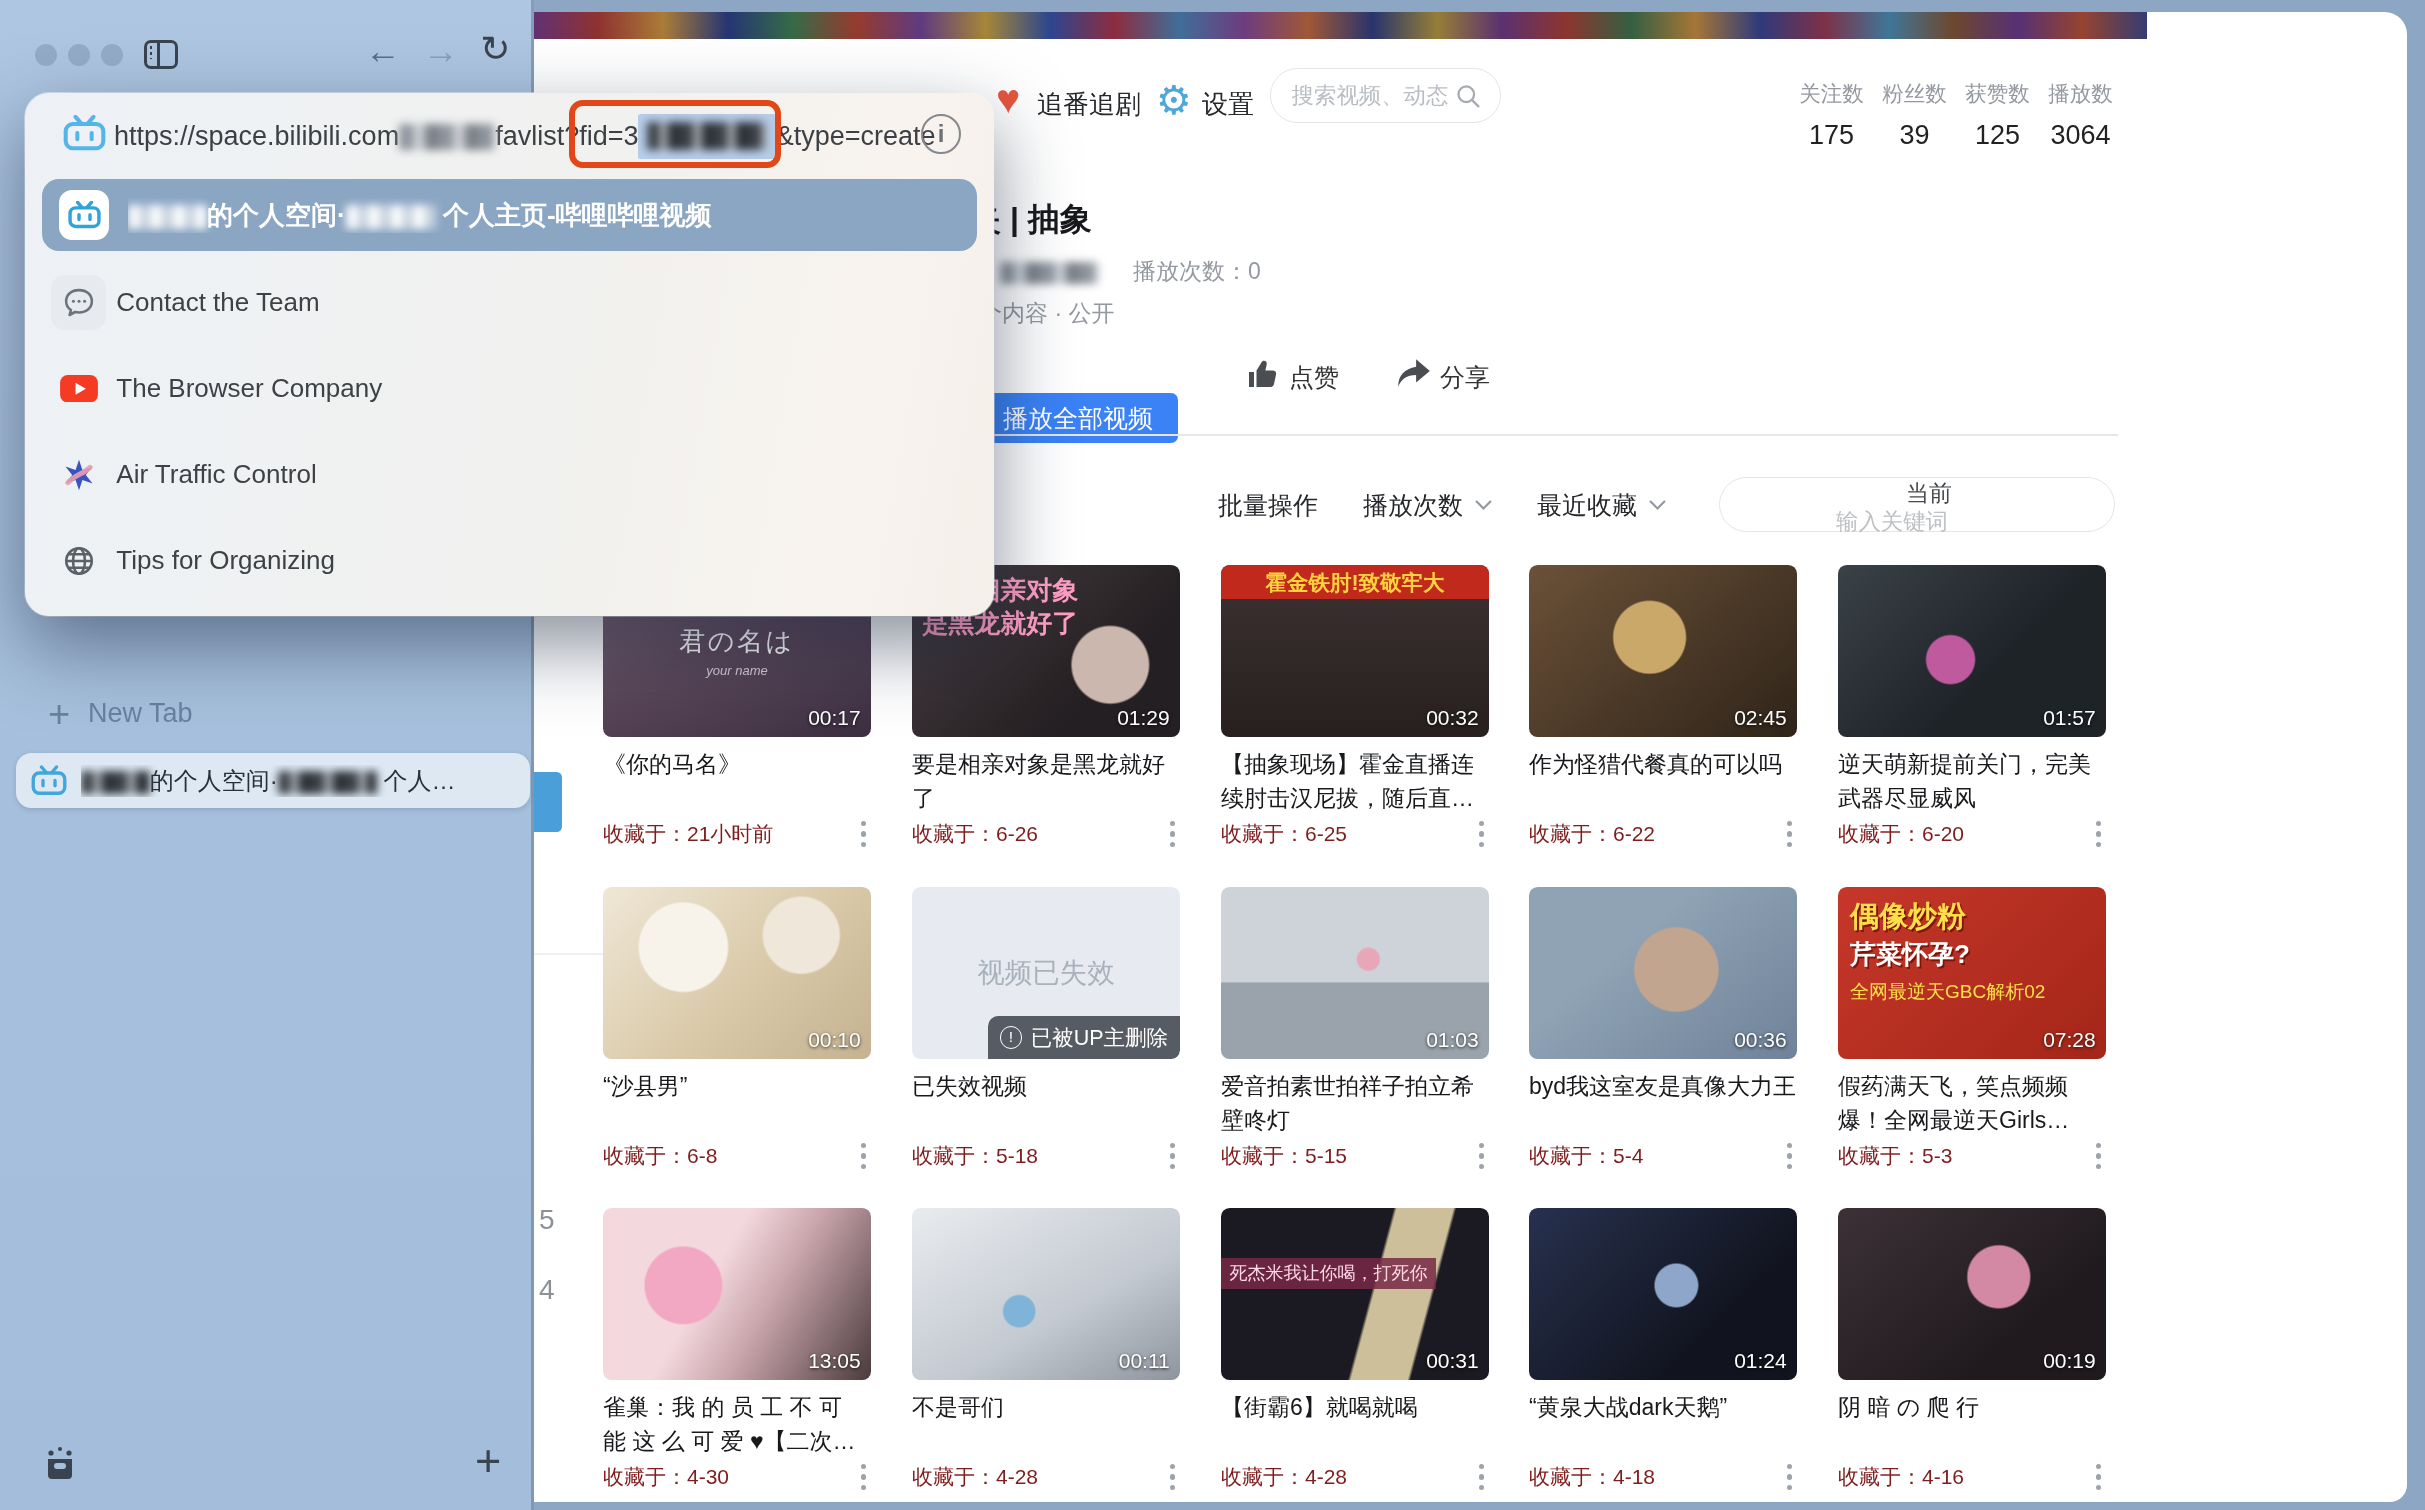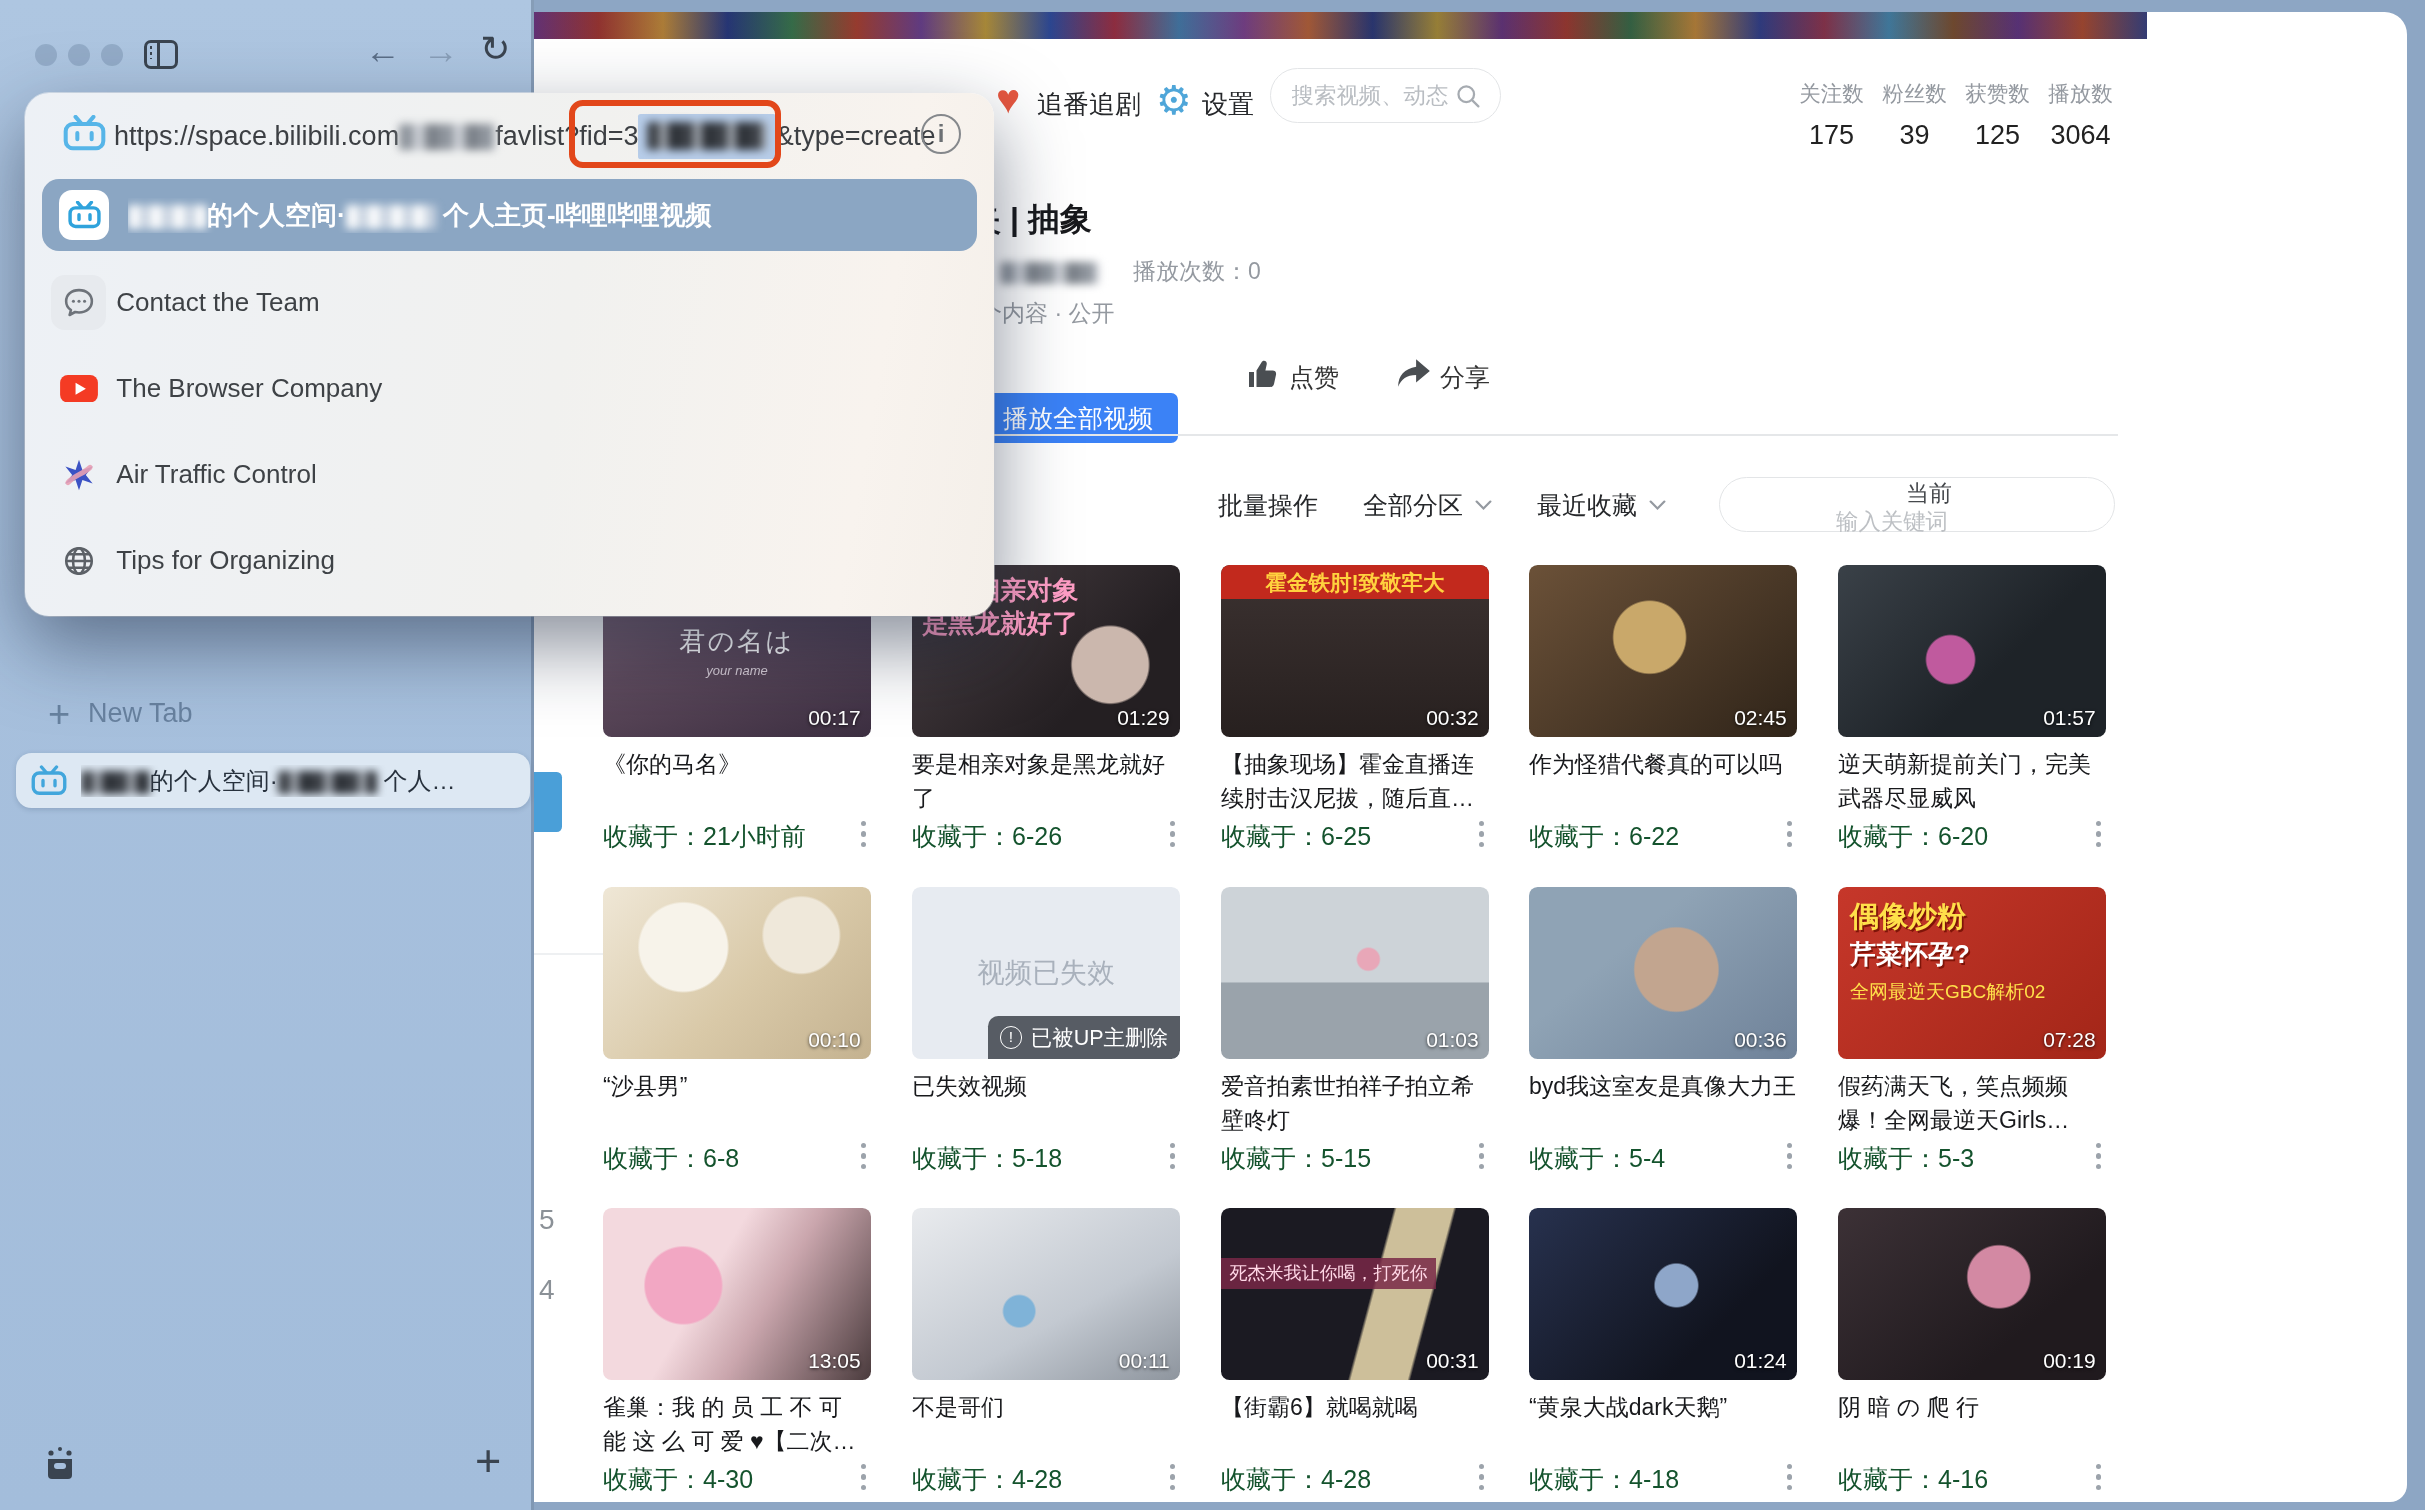--- a/index.html
+++ b/index.html
@@ -95,21 +95,21 @@
   .sliver-hr { left:534px; top:953px; width:69px; height:1.7px; background:#eef0f2; }
   .cnt { left:539px; font-size:28px; color:#8b9197; }
 
   
   .grid { position:absolute; left:603px; top:565px; width:1540px; height:938px; z-index:2; }
   .card { position:absolute; width:268px; height:298px; }
   .thumb { position:absolute; left:0; top:0; width:268px; height:172px; border-radius:8.6px; overflow:hidden; background:#ddd; }
   .dur { position:absolute; right:10.3px; bottom:6.9px; color:#fff; font-size:21px; text-shadow:0 0.9px 3.4px rgba(0,0,0,.8); z-index:2; }
   .vtitle { position:absolute; left:0; top:182px; width:268px; font-size:23px; line-height:34px; color:#18191c;
     display:-webkit-box; -webkit-line-clamp:2; -webkit-box-orient:vertical; overflow:hidden; }
-  .vdate { position:absolute; left:0; top:255px; font-size:25px; color:#14532d; }
+  .vdate { position:absolute; left:0; top:255px; font-size:21px; color:#7f1d1d; }
   .dots { position:absolute; right:5.2px; top:256px; display:flex; flex-direction:column; gap:5.2px; }
   .dots i { width:5.2px; height:5.2px; border-radius:50%; background:#9ca3ab; }
 
   .ov-lines { position:absolute; inset:0; display:flex; flex-direction:column; z-index:1; }
   .ov-name { align-items:center; justify-content:center; color:#fff; }
   .ov-name span:first-child { font-size:26px; letter-spacing:2.6px; }
   .ov-name span:nth-child(2) { font-size:13px; color:#d9cfd8; font-style:italic; margin-top:3.4px; }
   .ov-blackdragon { padding:8.6px 10.3px; color:#ff9ec5; font-size:26px; font-weight:700; line-height:33px; }
   .ov-hawking span:first-child { background:#c2291d; color:#ffd23e; text-align:center; font-size:21.5px; font-weight:700; padding:2.6px 0; }
   .ov-gbc { padding:10.3px 12px; }
@@ -187,21 +187,21 @@
       <path d="M5 16 h5 v15 H5 z M12.5 31 h13.5 c2.2 0 3.6-1.1 4-3.1 l2-9.2 c.5-2.5-1-4.1-3.4-4.1 h-7.2 l1.3-6.2 c.4-2.1-.8-3.7-2.7-3.7 -1 0-1.9.5-2.4 1.5 L12.5 14.5 Z" fill="#4a4e52"></path>
     </svg>
   <span class="z2 actlabel" style="left:1289px; top:361px; position:absolute;">点赞</span>
   <svg class="z2" style="left:1395px; top:354px;" width="38" height="38" viewBox="0 0 36 36">
       <path d="M20 5 l13 11 -13 11 v-7 C11 20 6 24 3 31 c0-11 6-17 17-19 Z" fill="#4a4e52"></path>
     </svg>
   <span class="z2 actlabel" style="left:1440px; top:361px; position:absolute;">分享</span>
   <div class="z2 hr"></div>
 
   <span class="z2 flabel" style="left:1218px; top:489px; position:absolute;">批量操作</span>
-  <span class="z2 flabel" style="left:1363px; top:489px; position:absolute;">全部分区</span>
+  <span class="z2 flabel" style="left:1363px; top:489px; position:absolute;">播放次数</span>
   <svg class="z2" style="left:1474px; top:499px;" width="19" height="12" viewBox="0 0 22 14">
       <path d="M3 3 L11 11 L19 3" stroke="#9499a0" stroke-width="2.6" fill="none" stroke-linecap="round"></path>
     </svg>
   <span class="z2 flabel" style="left:1537px; top:489px; position:absolute;">最近收藏</span>
   <svg class="z2" style="left:1648px; top:499px;" width="19" height="12" viewBox="0 0 22 14">
       <path d="M3 3 L11 11 L19 3" stroke="#9499a0" stroke-width="2.6" fill="none" stroke-linecap="round"></path>
     </svg>
   <div class="z2 kwpill">
     <span class="scope">当前</span>
     <svg style="margin-left:8.6px;" width="17" height="11.2" viewBox="0 0 22 14">

